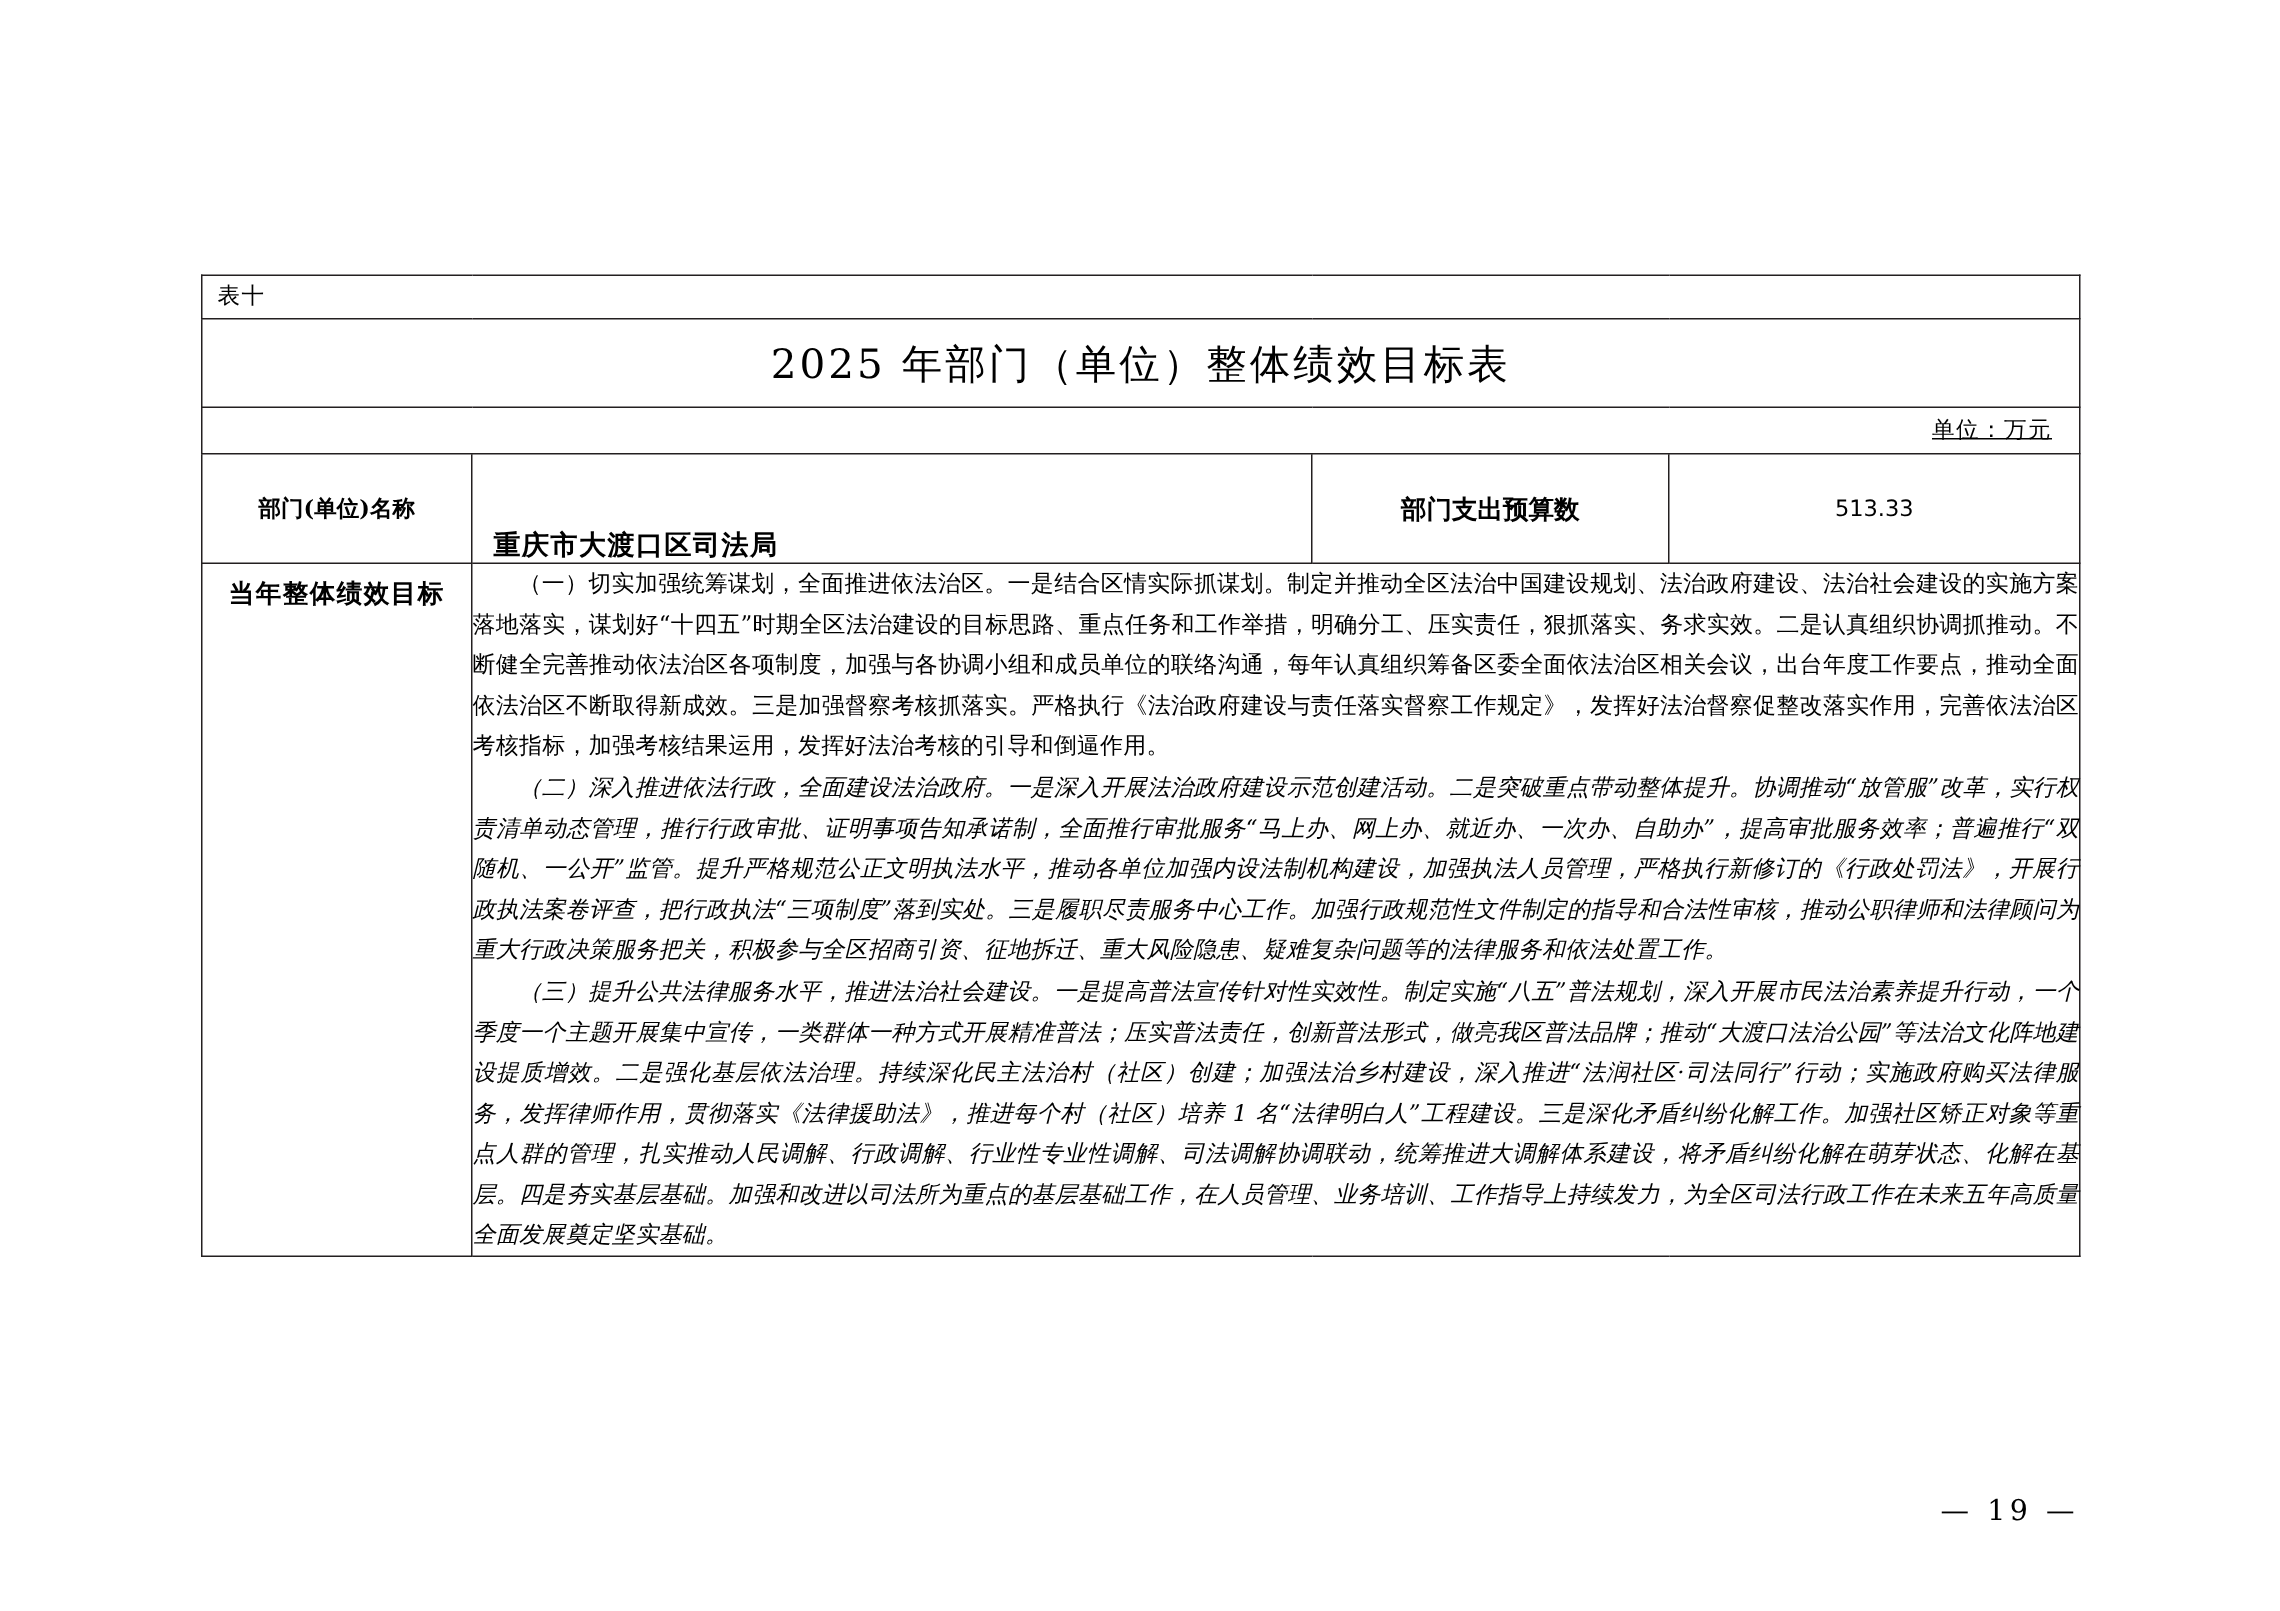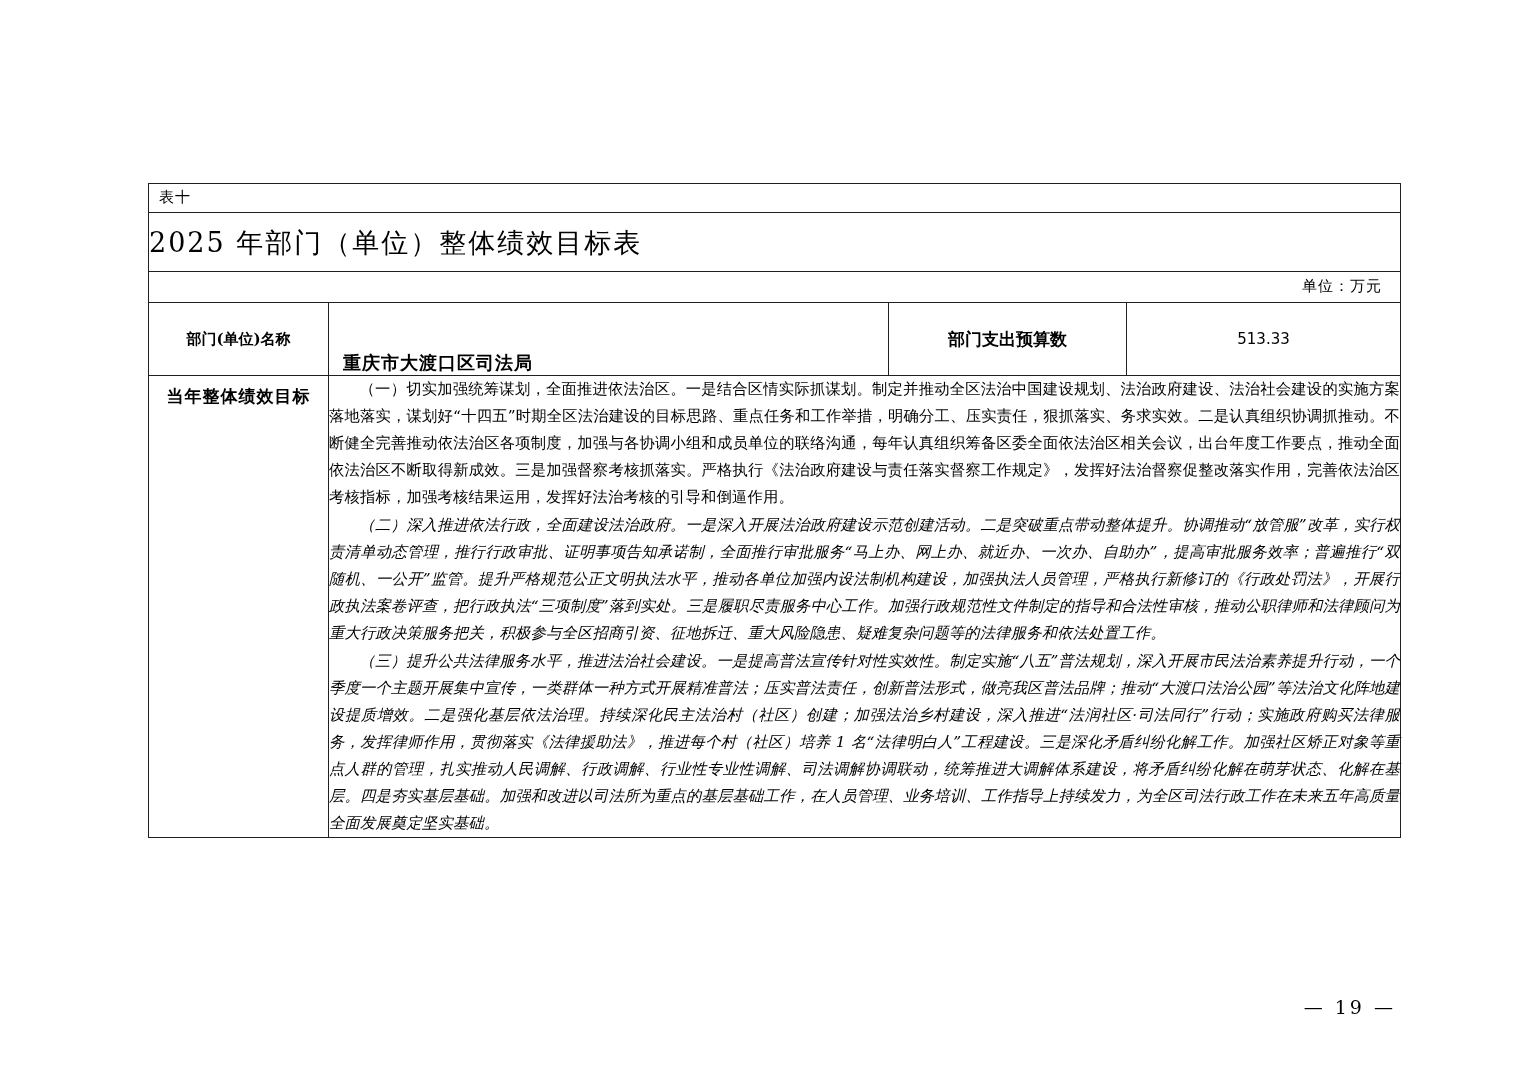--- a/index.html
+++ b/index.html
@@ -16,21 +16,21 @@
     overflow: hidden;
   }
   .page {
     position: absolute;
     left: 0; top: 0;
     width: 1520px;
     height: 1074px;
   }
   .doc-table {
     position: absolute;
-    left: 148px;
+    left: 134px;
     top: 183px;
     width: 1252px;
     border-collapse: collapse;
     table-layout: fixed;
   }
   .doc-table td {
     border: 1px solid #231f20;
     vertical-align: top;
     padding: 0;
   }
@@ -40,34 +40,35 @@
   }
   .tag-text {
     font-family: "DejaVu Sans", "Liberation Sans", sans-serif;
     font-size: 15px;
     padding: 4px 0 4px 10px;
     letter-spacing: 1px;
   }
   
   .row-title td {
     height: 56px;
-    text-align: left;
+    text-align: center;
     margin-top: 12px;
   }
   .title-text {
     font-family: "DejaVu Serif", "Liberation Serif", serif;
     font-size: 27px;
     letter-spacing: 2px;
     padding: 12px 0 10px 0;
     white-space: nowrap;
   }
   
   .row-unit td {
     height: 30px;
     text-align: right;
+    text-decoration: underline;
   }
   .unit-text {
     font-family: "DejaVu Sans", "Liberation Sans", serif;
     font-size: 15px;
     padding: 5px 18px 5px 0;
     letter-spacing: 1px;
   }
   
   .row-dept td {
     height: 58px;
@@ -120,21 +121,21 @@
   }
   .para + .para {
     margin-top: 1px;
     font-style: italic;
   }
   .para {
     text-indent: 2em;
   }
   .page-number {
     position: absolute;
-    right: 124px;
+    right: 134px;
     bottom: 56px;
     font-family: "DejaVu Serif", "Liberation Serif", serif;
     font-size: 19px;
     letter-spacing: 3px;
     color: #000;
   }
 </style>
 </head>
 <body>
 

